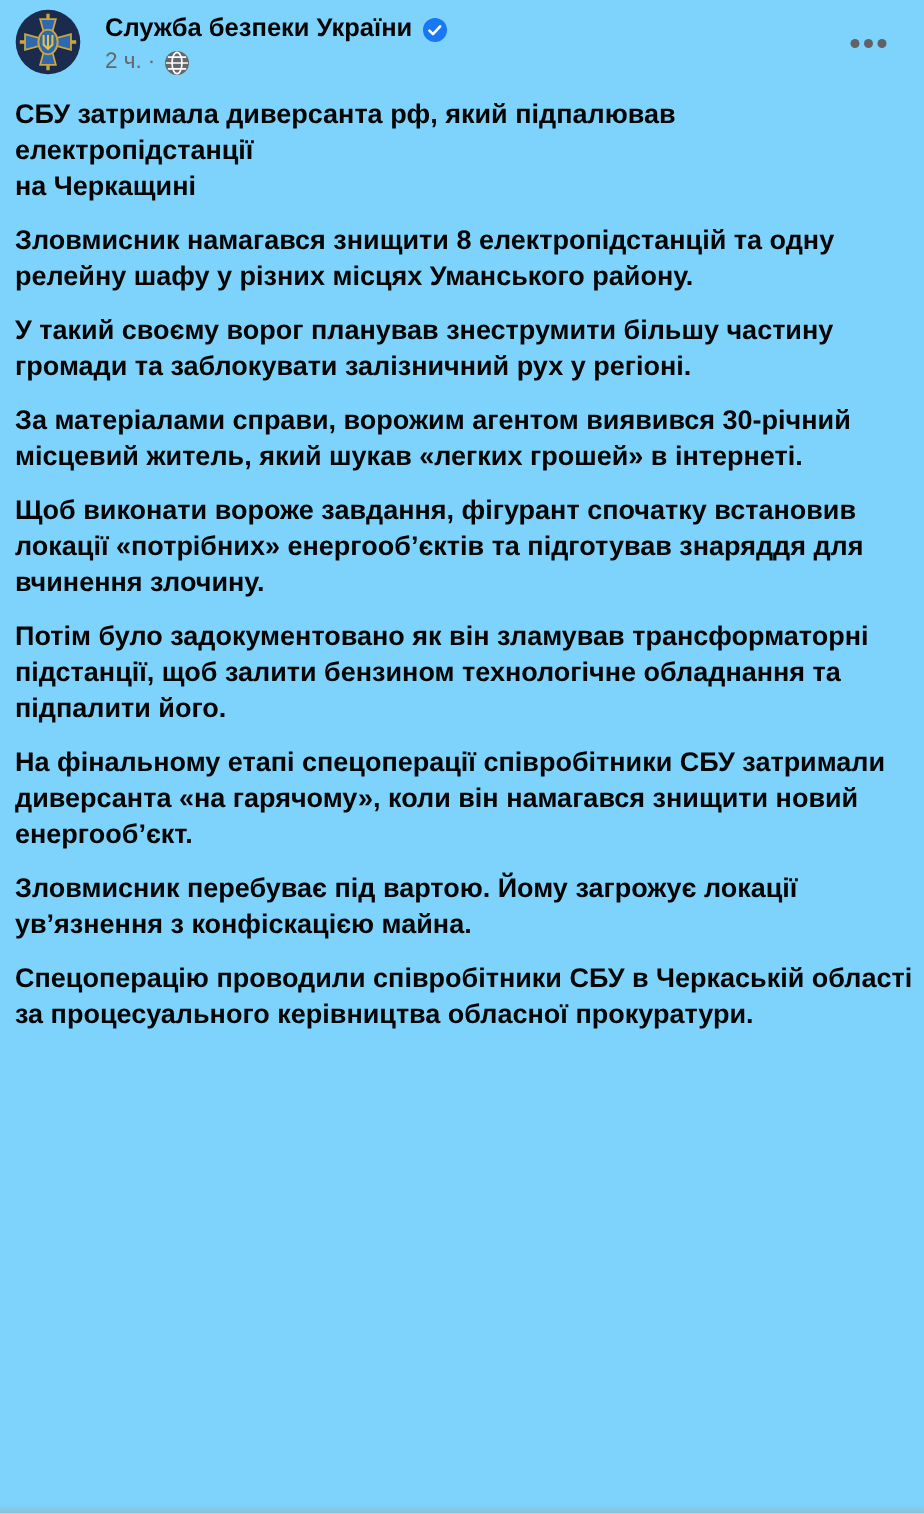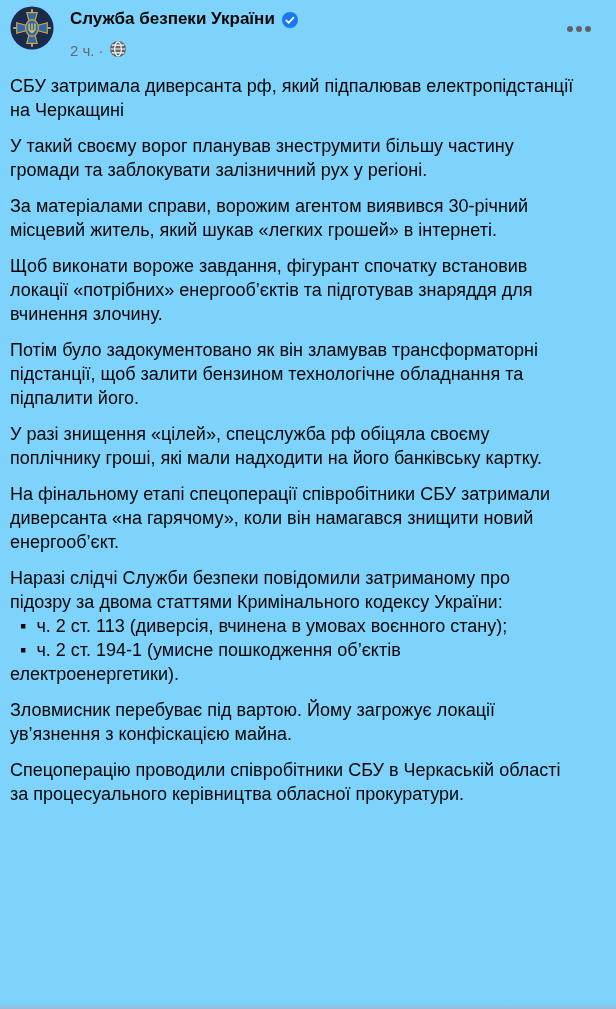--- a/index.html
+++ b/index.html
@@ -33,38 +33,39 @@
   .page-name {
     font-size: 17px;
     font-weight: 700;
     color: #050505;
     line-height: 22px;
     cursor: pointer;
     white-space: nowrap;
   }
   .verified-badge { display: inline-flex; margin-top: 1px; }
   .meta-row {
-    display: flex; align-items: flex-start; gap: 4px;
+    display: flex; align-items: flex-end; gap: 4px;
     font-size: 15px; color: #65676B; line-height: 19px;
-    margin-top: 11px;
+    margin-top: 1px;
   }
   .meta-row .timestamp { cursor: pointer; }
   .globe-icon { display: inline-flex; margin-left: 2px; }
   .more-btn {
     position: absolute; top: 18px; right: 22px;
     background: none; border: none; padding: 4px 2px;
     cursor: pointer; line-height: 0;
   }
   
   .post-text {
     padding: 14px 6px 0 10px;
     font-size: 18px;
     line-height: 24px;
     color: #050505;
     letter-spacing: 0;
+    font-weight: bold;
   }
   .post-text p {
     margin: 0 0 12px 0;
     white-space: pre-wrap;
     overflow-wrap: break-word;
   }
   
   .media-edge {
     position: absolute; left: 0; right: 0; bottom: 0; height: 6px;
     background: linear-gradient(to bottom, rgba(190,194,201,0) 0%, rgba(168,172,180,0.55) 100%);
@@ -122,40 +123,35 @@
         <circle cx="13" cy="7" r="3" fill="#606266"></circle>
         <circle cx="22" cy="7" r="3" fill="#606266"></circle>
       </svg>
     </button>
 
   </div>
 
   <div class="post-text">
     <p>СБУ затримала диверсанта рф, який підпалював електропідстанції
 на Черкащині</p>
+    <p>Зловмисник намагався знищити 8 електропідстанцій та одну
+релейну шафу у різних місцях Уманського району.</p>
     <p>У такий своєму ворог планував знеструмити більшу частину
 громади та заблокувати залізничний рух у регіоні.</p>
     <p>За матеріалами справи, ворожим агентом виявився 30-річний
 місцевий житель, який шукав «легких грошей» в інтернеті.</p>
     <p>Щоб виконати вороже завдання, фігурант спочатку встановив
 локації «потрібних» енергооб’єктів та підготував знаряддя для
 вчинення злочину.</p>
     <p>Потім було задокументовано як він зламував трансформаторні
 підстанції, щоб залити бензином технологічне обладнання та
 підпалити його.</p>
-    <p>У разі знищення «цілей», спецслужба рф обіцяла своєму
-поплічнику гроші, які мали надходити на його банківську картку.</p>
     <p>На фінальному етапі спецоперації співробітники СБУ затримали
 диверсанта «на гарячому», коли він намагався знищити новий
 енергооб’єкт.</p>
-    <p>Наразі слідчі Служби безпеки повідомили затриманому про
-підозру за двома статтями Кримінального кодексу України:
-  ▪  ч. 2 ст. 113 (диверсія, вчинена в умовах воєнного стану);
-  ▪  ч. 2 ст. 194-1 (умисне пошкодження об’єктів
-електроенергетики).</p>
     <p>Зловмисник перебуває під вартою. Йому загрожує локації
 ув’язнення з конфіскацією майна.</p>
     <p>Спецоперацію проводили співробітники СБУ в Черкаській області
 за процесуального керівництва обласної прокуратури.</p>
   </div>
 
   <div class="media-edge"></div>
 
 </div>
 

